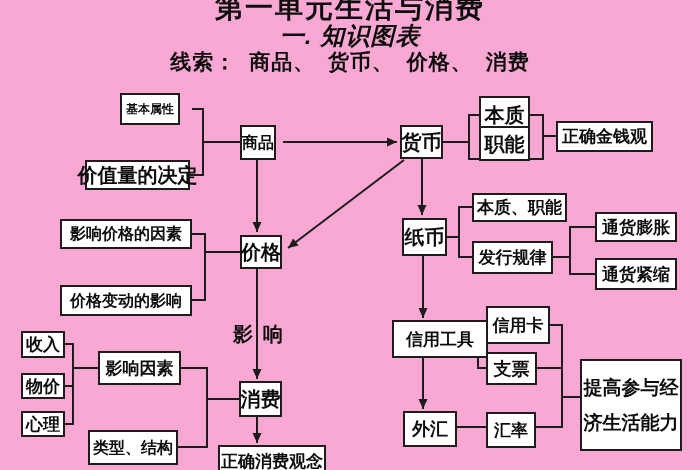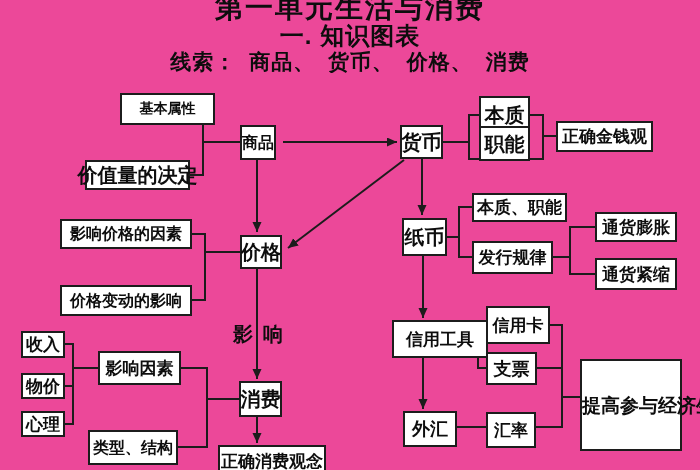--- a/index.html
+++ b/index.html
@@ -1,44 +1,44 @@
 <!DOCTYPE html>
 <html><head>
 <meta charset="utf-8">
 <style>
   html,body{margin:0;padding:0;}
   #stage{
     position:relative;
     width:700px;height:470px;
-    background:#ec4899;
+    background:#f9a8d4;
     overflow:hidden;
     font-family:"Liberation Sans", sans-serif;
     color:#111;
   }
   .hdr{
     position:absolute;left:0;width:700px;
     text-align:center;font-weight:bold;color:#0d0d0d;
     white-space:nowrap;
   }
   #title-main{top:-11px;font-size:28px;letter-spacing:2px;}
-  #title-section{top:20px;font-size:24px;letter-spacing:1px;}
+  #title-section{top:20px;font-size:24px;letter-spacing:1px;font-style:italic;}
   #title-clues{top:48px;font-size:21px;word-spacing:6px;letter-spacing:1px;}
   .node{
     position:absolute;
     box-sizing:border-box;
     border:2px solid #1c1c1c;
     background:#fff;
     display:flex;align-items:center;justify-content:center;
     font-family:"Liberation Serif", serif;
     font-weight:bold;
     white-space:nowrap;
     color:#0d0d0d;
     line-height:1;
   }
-  .node.col{flex-direction:row;justify-content:space-evenly;}
+  .node.col{flex-direction:column;justify-content:space-evenly;}
   #edge-layer{position:absolute;left:0;top:0;}
   #edge-layer line{stroke:#1c1c1c;stroke-width:2;}
   .float-label{
     position:absolute;
     font-family:"Liberation Serif", serif;
     font-weight:bold;font-size:20px;color:#0d0d0d;
     line-height:1;
   }
 </style>
 </head>
@@ -138,21 +138,21 @@
 
     <g>
       <line x1="550" y1="325" x2="562" y2="325"></line>
       <line x1="537" y1="368" x2="562" y2="368"></line>
       <line x1="536" y1="427" x2="562" y2="427"></line>
       <line x1="562" y1="324" x2="562" y2="428"></line>
       <line x1="562" y1="397" x2="580" y2="397"></line>
     </g>
   </svg>
 
-  <div class="node" style="left:120px;top:93px;width:95px;height:32px;font-size:14px">基本属性</div>
+  <div class="node" style="left:120px;top:93px;width:60px;height:32px;font-size:12px">基本属性</div>
   <div class="node" style="left:85px;top:160px;width:105px;height:30px;font-size:20px">价值量的决定</div>
   <div class="node" style="left:240px;top:125px;width:36px;height:35px;font-size:16px">商品</div>
   <div class="node" style="left:400px;top:125px;width:43px;height:34px;font-size:20px">货币</div>
   <div class="node" style="left:479px;top:96px;width:51px;height:38px;font-size:20px">本质</div>
   <div class="node" style="left:479px;top:126px;width:51px;height:35px;font-size:20px">职能</div>
   <div class="node" style="left:556px;top:121px;width:97px;height:31px;font-size:17px">正确金钱观</div>
   <div class="node" style="left:402px;top:218px;width:45px;height:38px;font-size:20px">纸币</div>
   <div class="node" style="left:472px;top:193px;width:95px;height:29px;font-size:17px">本质、职能</div>
   <div class="node" style="left:472px;top:241px;width:81px;height:33px;font-size:17px">发行规律</div>
   <div class="node" style="left:595px;top:212px;width:82px;height:30px;font-size:17px">通货膨胀</div>

